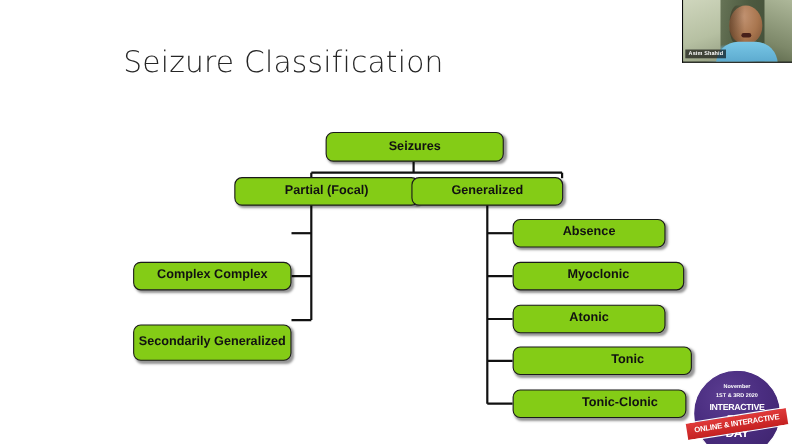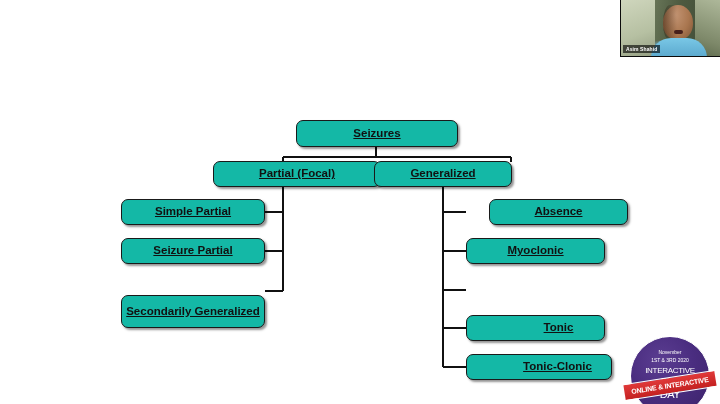--- a/index.html
+++ b/index.html
@@ -41,35 +41,34 @@
     position: absolute;
     left: 0;
     top: 0;
     width: 720px;
     height: 404px;
     pointer-events: none;
   }
   .node {
     position: absolute;
     box-sizing: border-box;
-    background: #14b8a6;
+    background: #84cc16;
     border: 1.4px solid #1a1a1a;
     border-radius: 7px;
     box-shadow: 2px 2px 2.2px rgba(0,0,0,0.42);
     display: flex;
     align-items: center;
     justify-content: center;
     text-align: left;
     color: #111111;
     font-weight: bold;
     font-size: 11.5px;
     line-height: 1.18;
     font-family: "Liberation Sans", sans-serif;
     z-index: 3;
-    text-decoration: underline;
   }
   .node.two-line { font-size: 11.5px; }
 
   
   #webcam {
     position: absolute;
     left: 620px;
     top: 0px;
     width: 100px;
     height: 56px;
@@ -167,21 +166,21 @@
     border: 1.5px solid #ffffff;
     box-sizing: border-box;
     overflow: hidden;
   }
   .badge-line {
     position: absolute;
     width: 100%;
     text-align: center;
     color: #ffffff;
     font-family: "Liberation Sans", sans-serif;
-    font-weight: normal;
+    font-weight: bold;
     line-height: 1;
     white-space: nowrap;
   }
   #badge-month { top: 13px; font-size: 5px; }
   #badge-dates { top: 21px; font-size: 5px; }
   #badge-word1 { top: 30px; font-size: 8px; letter-spacing: -0.3px; }
   #badge-word2 { top: 40px; font-size: 9px; letter-spacing: -0.3px; }
   #badge-word3 { top: 52px; font-size: 11px; letter-spacing: -0.4px; }
   #badge-ribbon {
     position: absolute;
@@ -204,20 +203,21 @@
     letter-spacing: -0.2px;
     white-space: nowrap;
     font-family: "Liberation Sans", sans-serif;
   }
 </style>
 </head>
 <body>
 
 <div id="slide">
 
+  <div id="slide-title">Seizure Classification</div>
 
   <div id="diagram">
 
     <svg id="connectors" viewBox="0 0 720 404" width="720" height="404">
       <g stroke="#111111" stroke-width="2" fill="none">
 
         <path d="M376,147 L376,157"></path>
         <path d="M283,157 L511,157"></path>
         <path d="M283,157 L283,162"></path>
         <path d="M511,157 L511,162"></path>
@@ -235,34 +235,34 @@
         <path d="M443,367 L466,367"></path>
       </g>
     </svg>
 
     <div class="node" style="left:296px; top:120px; width:162px; height:27px;">Seizures</div>
 
     <div class="node" style="left:213px; top:161px; width:168px; height:26px;">Partial (Focal)</div>
 
     <div class="node" style="left:374px; top:161px; width:138px; height:26px;">Generalized</div>
 
-    <div class="node" style="left:121px; top:199px; width:144px; height:26px;">Simple Partial</div>
-
-    <div class="node" style="left:121px; top:238px; width:144px; height:26px;">Seizure Partial</div>
+
+    <div class="node" style="left:121px; top:238px; width:144px; height:26px;">Complex Complex</div>
 
     <div class="node two-line" style="left:121px; top:275px; width:144px; height:33px;margin-top:20px;">Secondarily Generalized</div>
 
-    <div class="node" style="left:466px; top:199px; width:139px; height:26px;margin-left:23px;">Absence</div>
-
-    <div class="node" style="left:466px; top:238px; width:139px; height:26px;">Myoclonic</div>
-
-
-    <div class="node" style="left:466px; top:315px; width:139px; height:26px;padding-left:46px;">Tonic</div>
-
-    <div class="node" style="left:466px; top:354px; width:146px; height:26px;padding-left:37px;">Tonic-Clonic</div>
+    <div class="node" style="left:466px; top:199px; width:139px; height:26px;">Absence</div>
+
+    <div class="node" style="left:466px; top:238px; width:156px; height:26px;">Myoclonic</div>
+
+    <div class="node" style="left:466px; top:277px; width:139px; height:26px;">Atonic</div>
+
+    <div class="node" style="left:466px; top:315px; width:163px; height:26px;padding-left:46px;">Tonic</div>
+
+    <div class="node" style="left:466px; top:354px; width:158px; height:26px;padding-left:37px;">Tonic-Clonic</div>
   </div>
 
   <div id="webcam">
     <div id="webcam-bg"></div>
     <div id="webcam-wall"></div>
     <div id="webcam-wall2"></div>
     <div id="face-head"></div>
     <div id="face-shadow"></div>
     <div id="face-mouth"></div>
     <div id="face-shirt"></div>

